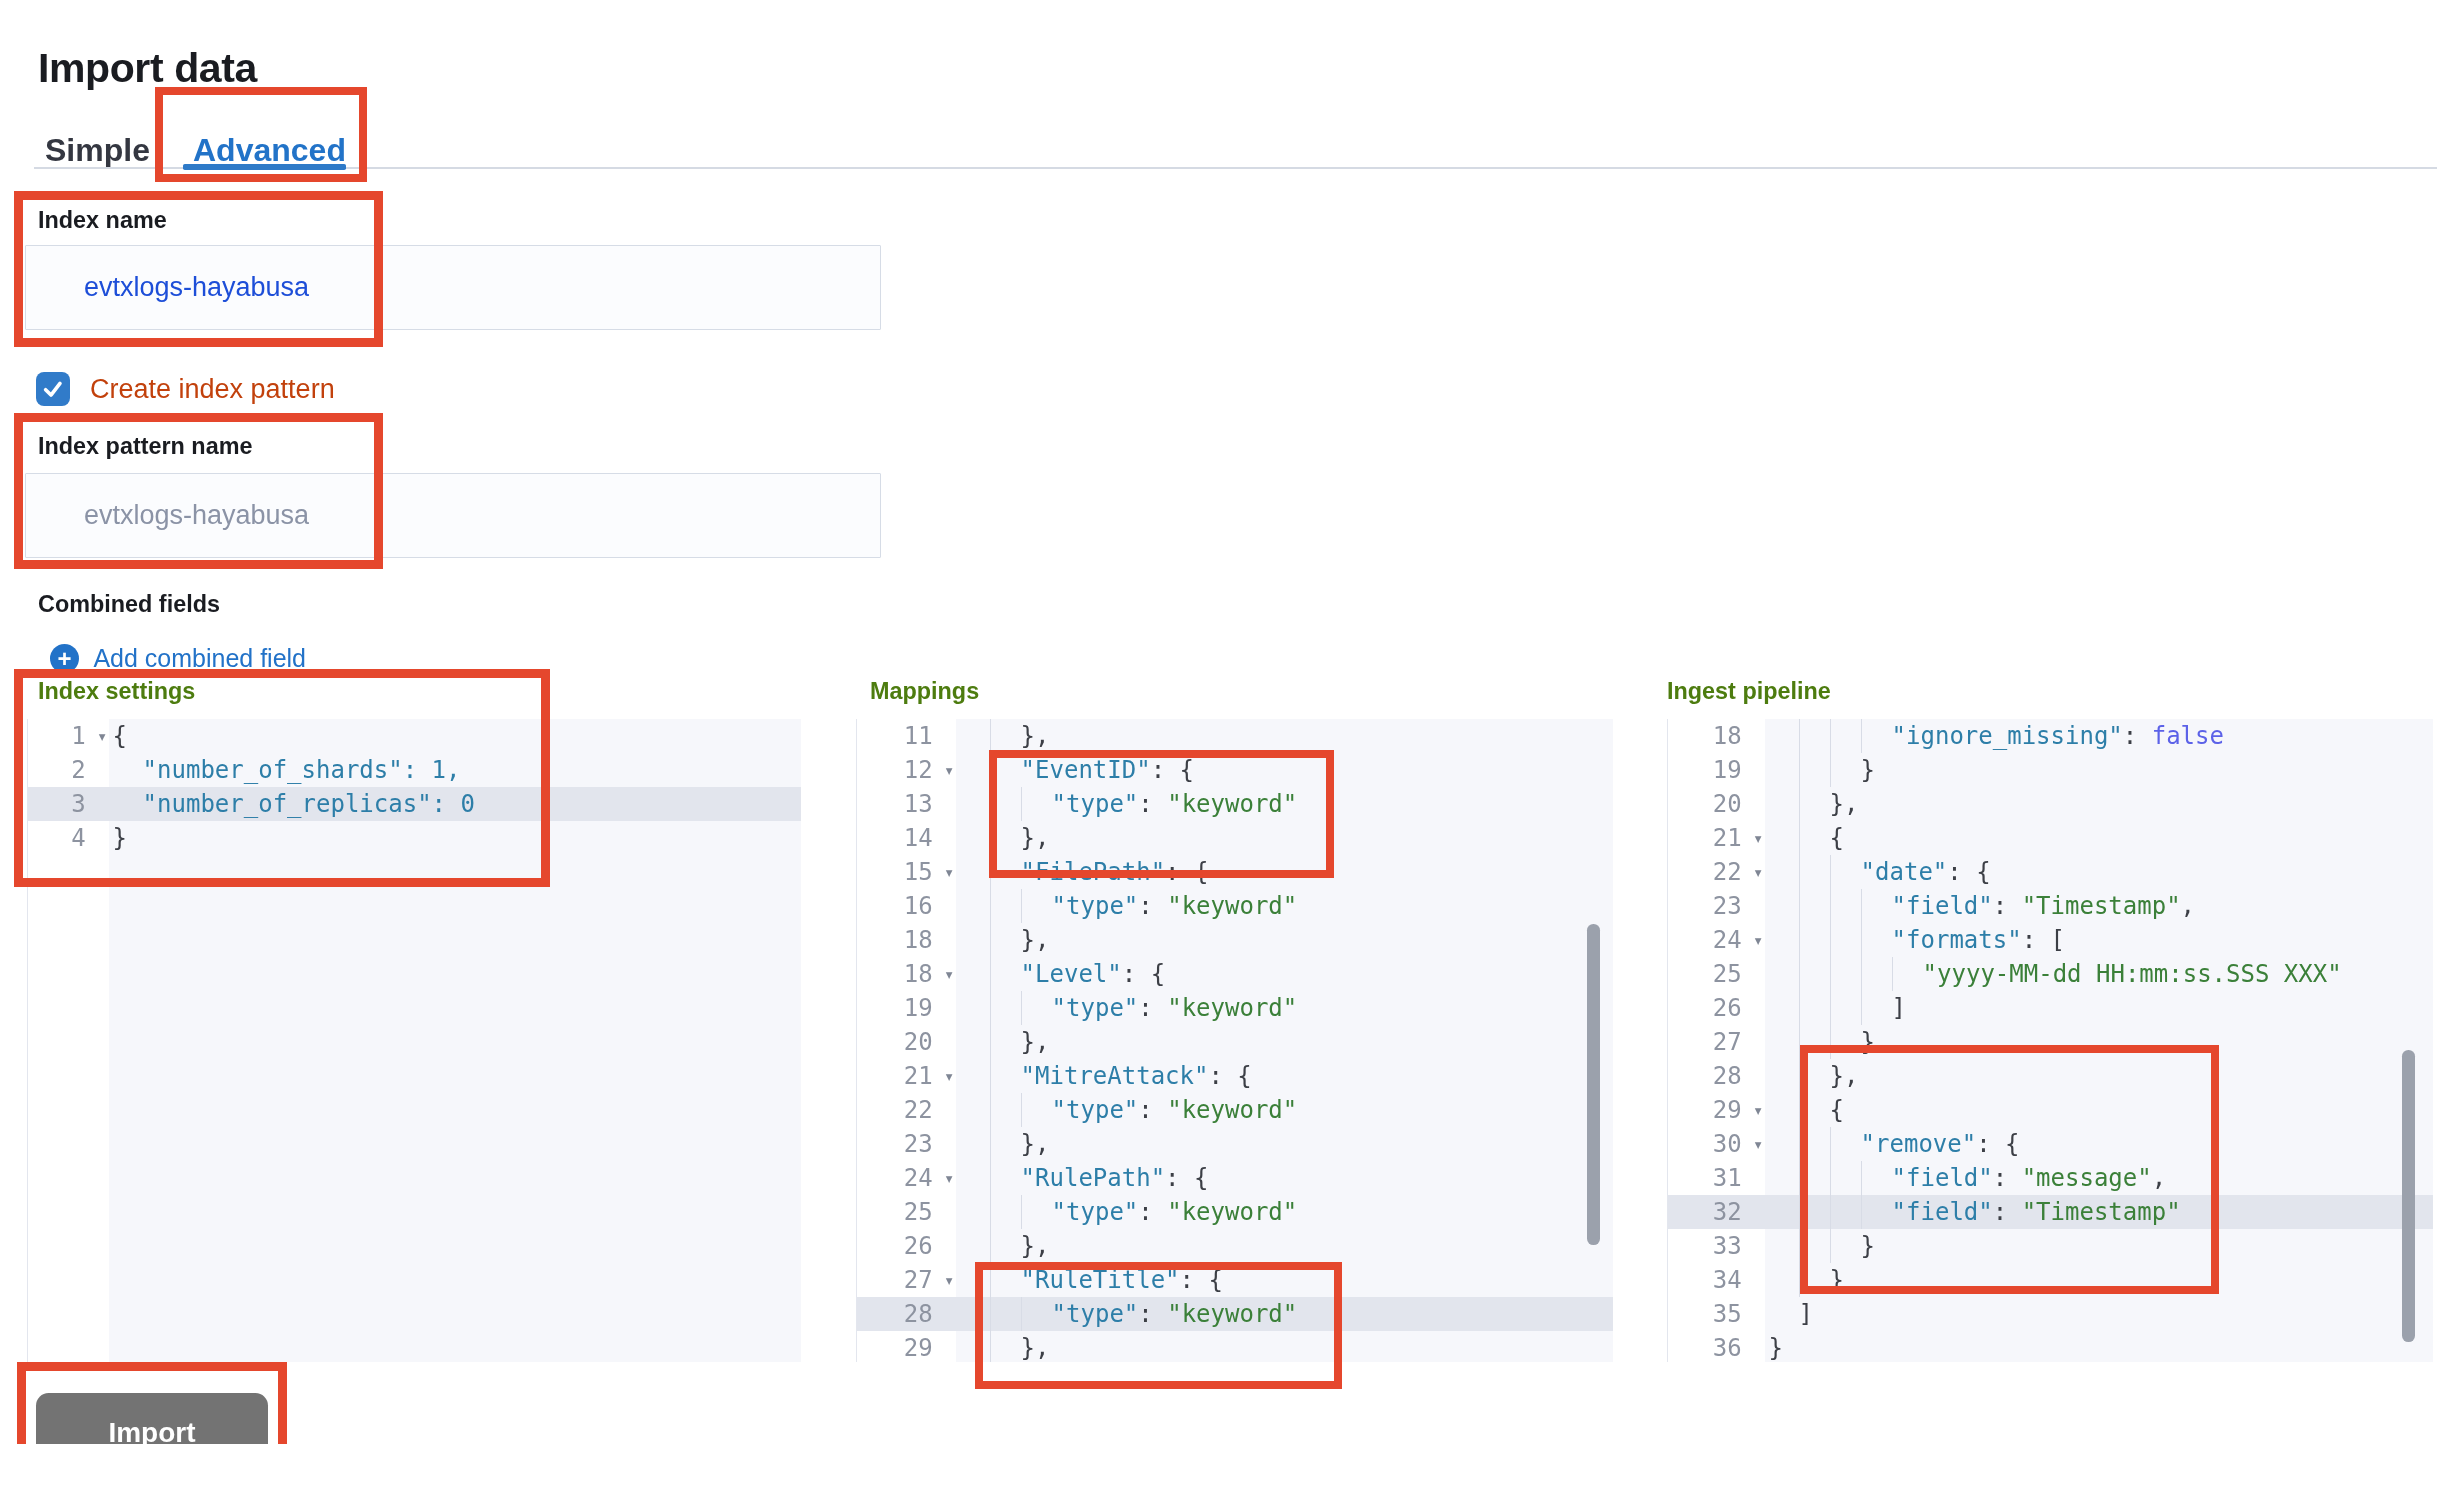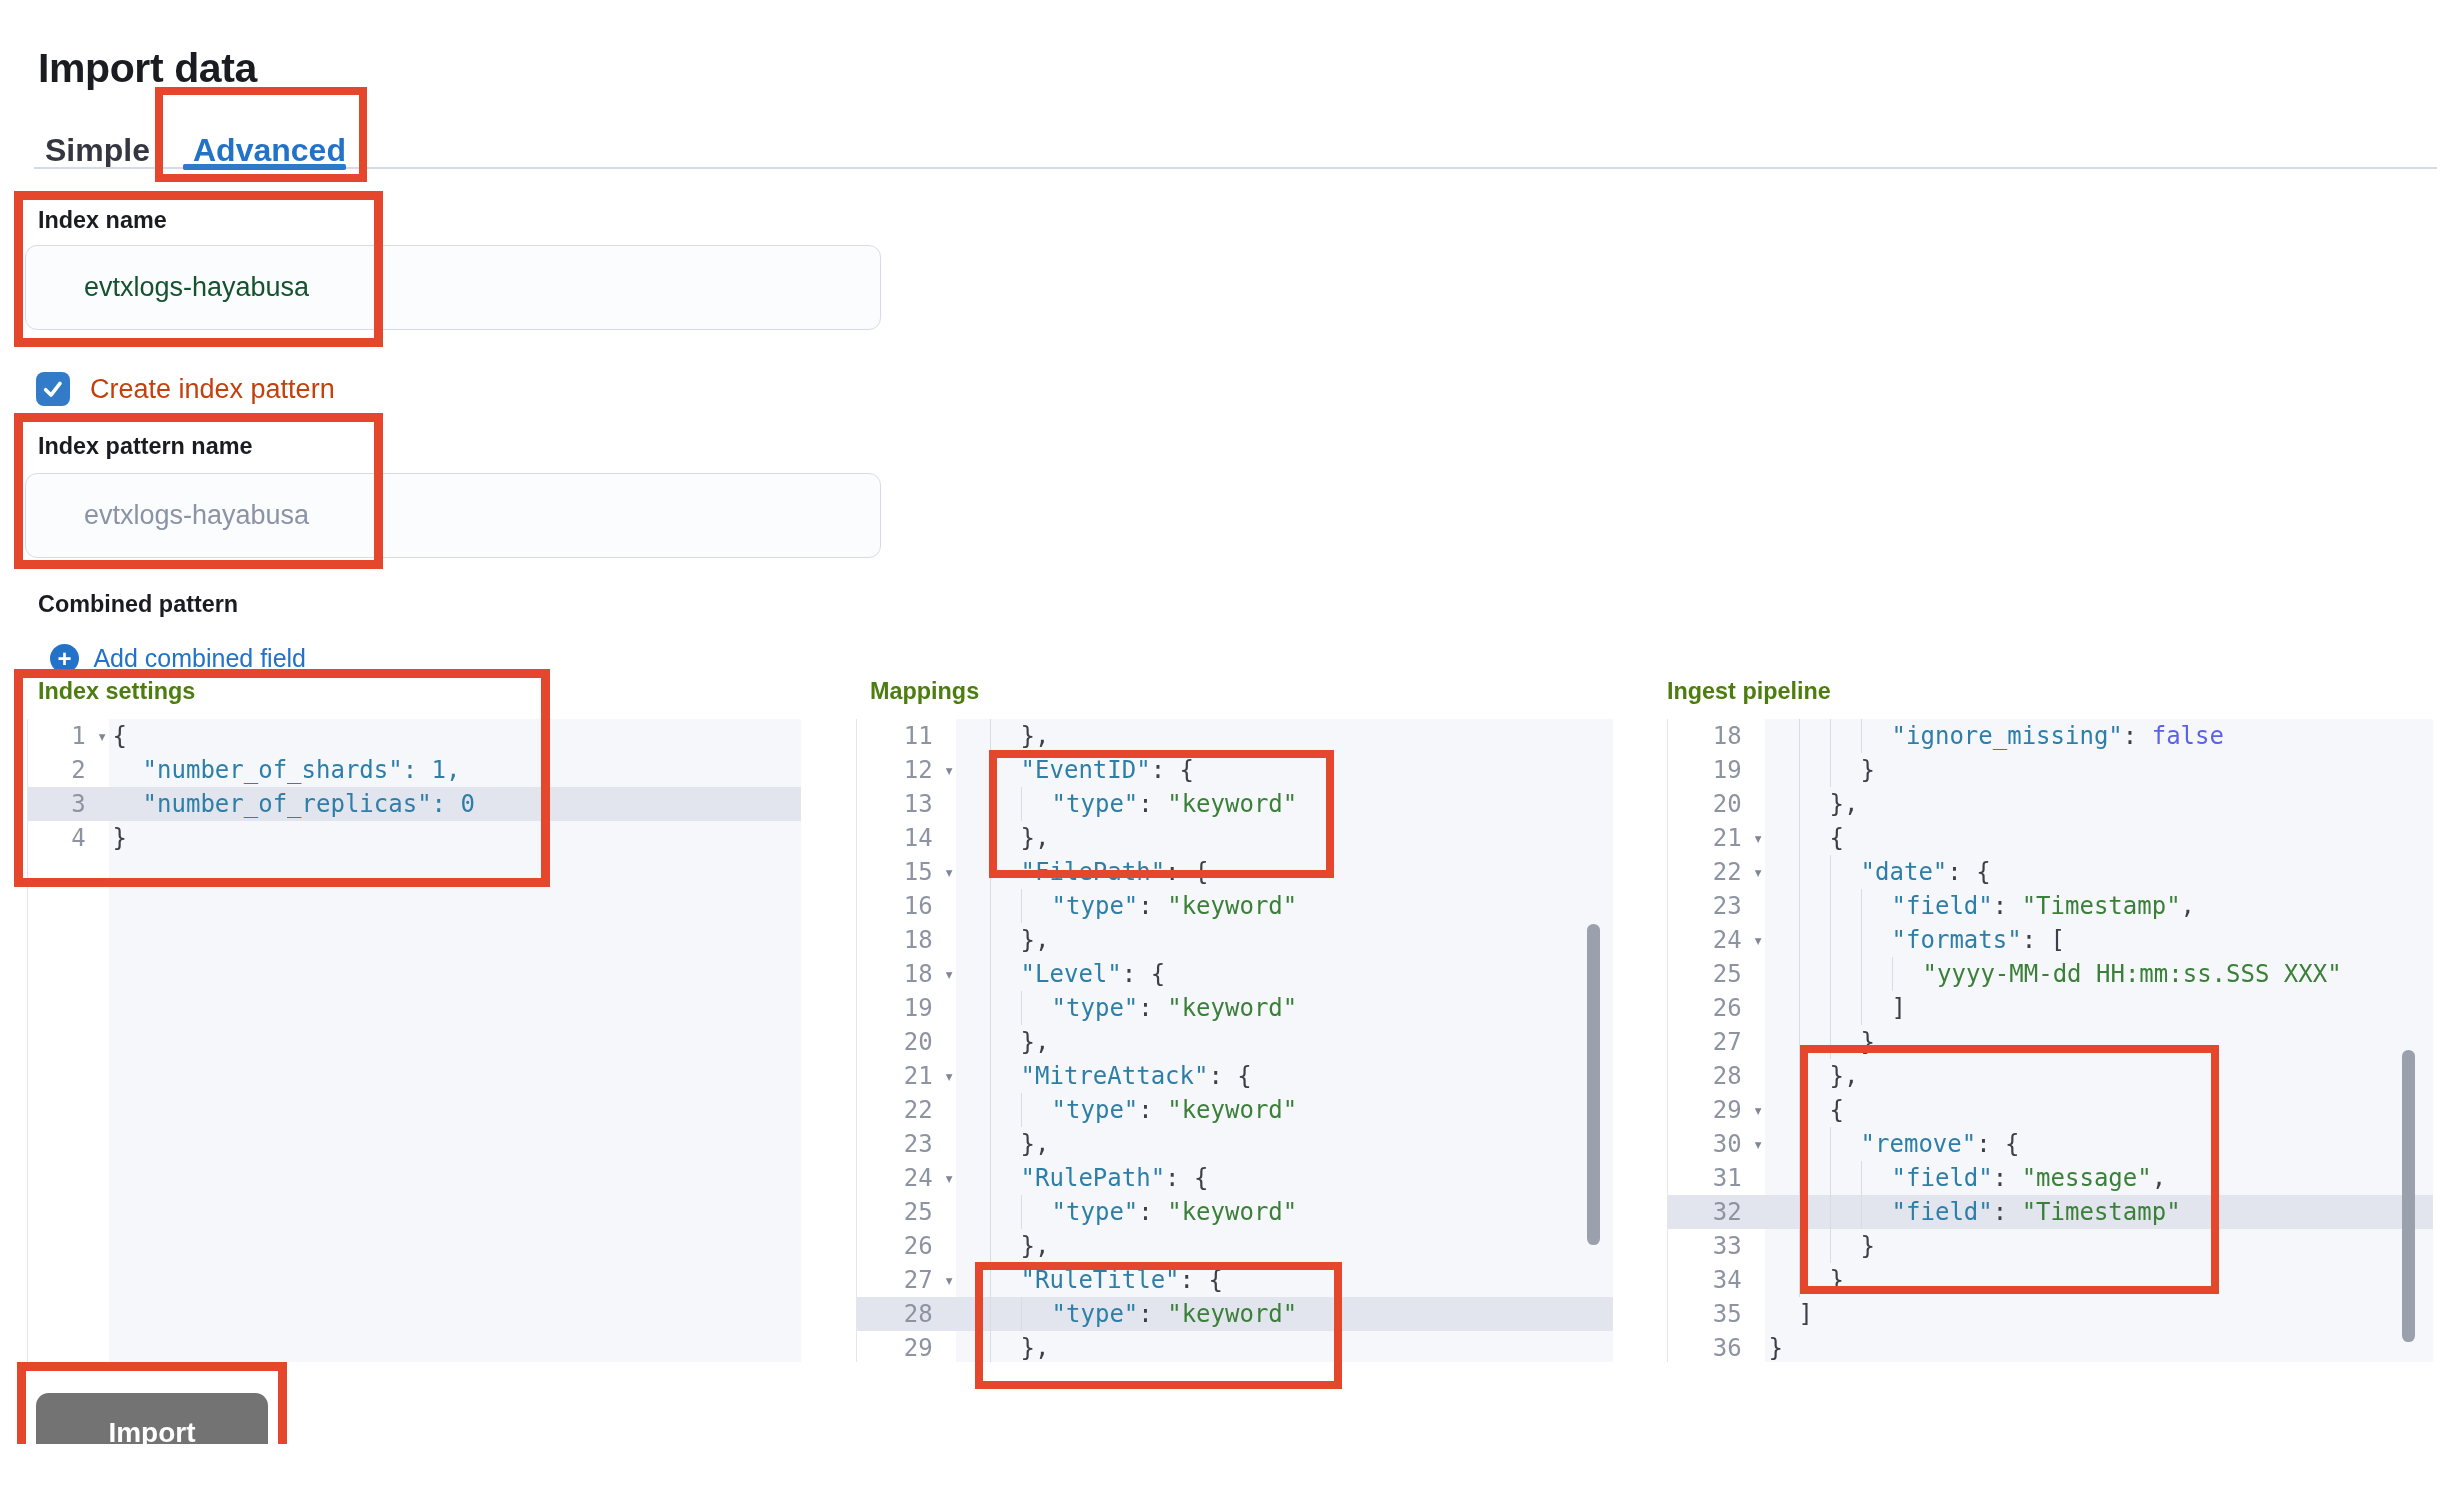--- a/index.html
+++ b/index.html
@@ -15,22 +15,22 @@
   .tabs-divider{position:absolute;left:34px;top:167px;width:2404px;height:1.8px;background:#d5dae3;z-index:1;}
 
   
   .fld-label{position:absolute;font-size:23.4px;font-weight:700;color:#1a1c21;}
   .lbl-index-name{left:38px;top:207px;}
   .lbl-index-pattern{left:38px;top:433px;}
   .lbl-combined{left:38px;top:591px;}
   .lbl-editor{font-size:23.4px;font-weight:700;color:#4d7c0f;position:absolute;}
 
   .text-input{position:absolute;left:25px;width:856px;height:85px;box-sizing:border-box;
-    background:#fbfcfe;border:1.8px solid #d6dce6;border-radius:12px;padding:0 18px 0 58px;
-    font-family:"Liberation Sans",sans-serif;font-size:27px;color:#14532d;outline:none;}
+    background:#fbfcfe;border:1.8px solid #d6dce6;border-radius:1px;padding:0 18px 0 58px;
+    font-family:"Liberation Sans",sans-serif;font-size:27px;color:#1d4ed8;outline:none;}
   .text-input::placeholder{color:#8b93a6;}
   .inp-index-name{top:245px;}
   .inp-index-pattern{top:473px;}
 
   .checkbox-row{position:absolute;left:36px;top:372px;display:flex;align-items:center;gap:20px;}
   .checkbox{width:34px;height:34px;border-radius:8px;background:#317bc9;display:flex;align-items:center;justify-content:center;cursor:pointer;}
   .checkbox-label{font-size:27px;color:#c2410c;}
 
   .add-row{position:absolute;left:50px;top:644px;display:flex;align-items:center;gap:14.4px;cursor:pointer;}
   .plus-icon{width:29px;height:29px;border-radius:50%;background:#2272c8;color:#fff;display:flex;align-items:center;justify-content:center;
@@ -103,21 +103,21 @@
       <svg width="21.6" height="21.6" viewBox="0 0 24 24">
         <polyline points="4,13 10,19 20,6" fill="none" stroke="#ffffff" stroke-width="4" stroke-linecap="round" stroke-linejoin="round"></polyline>
       </svg>
     </div>
     <div class="checkbox-label">Create index pattern</div>
   </div>
 
   <div class="fld-label lbl-index-pattern">Index pattern name</div>
   <input class="text-input inp-index-pattern" type="text" placeholder="evtxlogs-hayabusa" style="">
 
-  <div class="fld-label lbl-combined">Combined pattern</div>
+  <div class="fld-label lbl-combined">Combined fields</div>
   <div class="add-row">
     <span class="plus-icon">+</span>
     <span class="add-link">Add combined field</span>
   </div>
 
   <div class="lbl-editor ttl-settings">Index settings</div>
   <div class="lbl-editor ttl-mappings">Mappings</div>
   <div class="lbl-editor ttl-ingest">Ingest pipeline</div>
 
   <div class="editor ed-settings">

